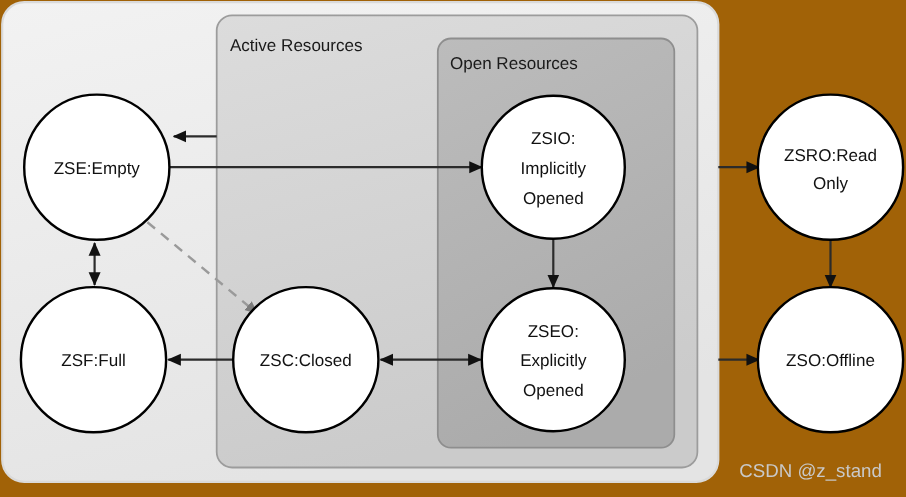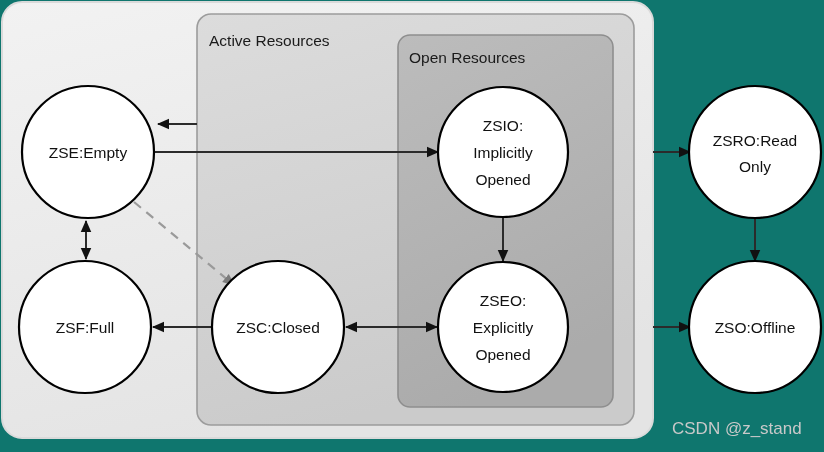--- a/index.html
+++ b/index.html
@@ -8,21 +8,21 @@
     padding: 0;
     background: #ffffff;
   }
   body {
     font-family: "Liberation Sans", "DejaVu Sans", sans-serif;
   }
   #canvas {
     position: relative;
     width: 824px;
     height: 452px;
-    background: #0f766e;
+    background: #a16207;
     overflow: hidden;
   }
   #diagram-svg {
     position: absolute;
     left: 0;
     top: 0;
     width: 824px;
     height: 452px;
   }
   .panel-label {

